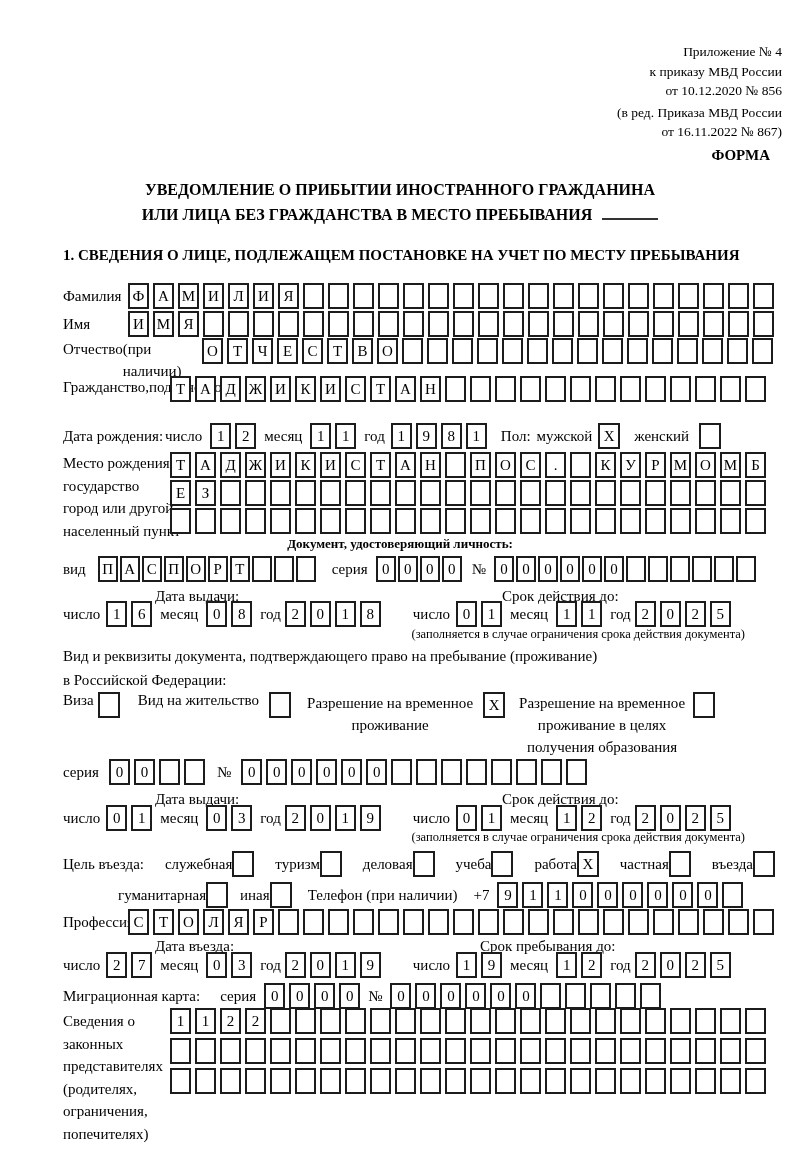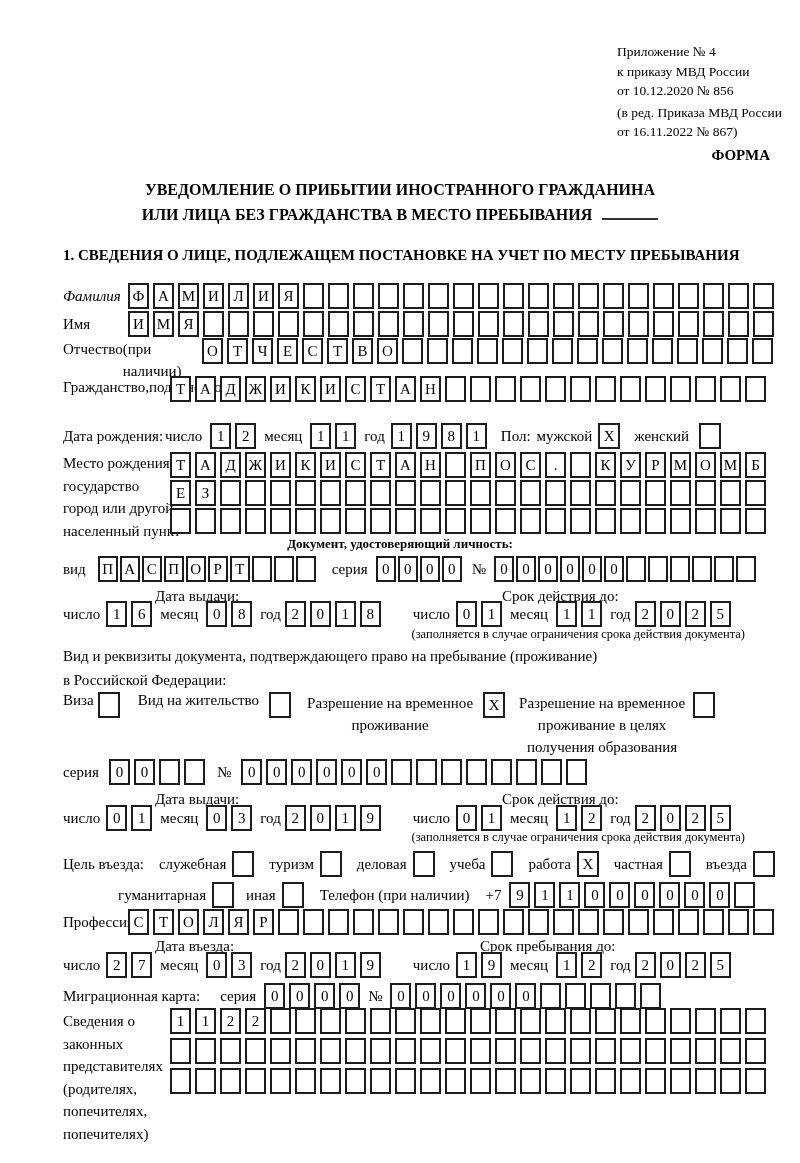--- a/index.html
+++ b/index.html
@@ -1,21 +1,21 @@
 <!DOCTYPE html>
 <html><head>
 <meta charset="utf-8">
 <style>
   html,body{margin:0;padding:0;background:#9a9a9a;}
   .page{
     position:relative;width:800px;height:1163px;background:#ffffff;
     font-family:"Liberation Serif", serif;color:#000;font-size:15px;
     margin:0 auto;overflow:hidden;
   }
-  .abs{position:absolute;}
+  .abs{position:absolute;text-align:right;}
   .bold{font-weight:bold;}
   .center{text-align:center;width:100%;}
   
   .strip{display:inline-flex;flex:none;}
   .cell{
     box-sizing:border-box;flex:none;display:inline-flex;align-items:center;justify-content:center;
     width:21px;height:26px;border:2px solid #1c1c1c;margin-right:4px;
     font-size:15px;line-height:1;background:#fff;
   }
   .compact .cell{width:20px;margin-right:2px;}
@@ -23,21 +23,21 @@
     box-sizing:border-box;flex:none;display:inline-flex;align-items:center;justify-content:center;
     width:22px;height:26px;border:2px solid #1c1c1c;font-size:15px;background:#fff;
   }
   .frow{position:absolute;display:flex;align-items:center;}
   .frow.top{align-items:flex-start;}
   .flabel{flex:none;}
   .flabel2{flex:none;display:flex;line-height:22px;}
   .vlabel{position:absolute;display:flex;flex-direction:column;line-height:22.5px;}
   .dgroup{display:inline-flex;align-items:center;}
   .dlabel{flex:none;}
-  .opt{display:inline-flex;align-items:center;gap:6px;}
+  .opt{display:inline-flex;align-items:center;gap:0;}
   .ropt{display:inline-flex;align-items:flex-start;}
   .center-lines{display:inline-flex;flex-direction:column;text-align:center;line-height:22px;}
   .hdr{line-height:19.5px;font-size:13.5px;}
   .note{font-size:12.5px;}
   .ml4{margin-left:4px;}.ml6{margin-left:6px;}.ml8{margin-left:8px;}.ml10{margin-left:10px;text-align:center;}
   .ml12{margin-left:12px;}.ml14{margin-left:14px;}.ml16{margin-left:16px;}.ml18{margin-left:18px;}
   .ml20{margin-left:20px;}.ml28{margin-left:28px;}
   .title-underline{display:inline-block;width:56px;border-bottom:2px solid #333;margin-left:10px;vertical-align:baseline;height:14px;}
 </style>
 </head>
@@ -56,21 +56,21 @@
   <div class="abs bold" style="right:30px;top:147px;font-size:15px;">ФОРМА</div>
 
   <div class="abs center bold" style="top:181px;font-size:16px;">УВЕДОМЛЕНИЕ О ПРИБЫТИИ ИНОСТРАННОГО ГРАЖДАНИНА</div>
   <div class="abs center bold" style="top:204px;font-size:16px;">
     <span>ИЛИ ЛИЦА БЕЗ ГРАЖДАНСТВА В МЕСТО ПРЕБЫВАНИЯ</span><span class="title-underline"></span>
   </div>
 
   <div class="abs bold" style="left:63px;top:247px;font-size:15px;">1. СВЕДЕНИЯ О ЛИЦЕ, ПОДЛЕЖАЩЕМ ПОСТАНОВКЕ НА УЧЕТ ПО МЕСТУ ПРЕБЫВАНИЯ</div>
 
   <div class="frow" style="left:63px;top:283px;">
-    <span class="flabel" style="width:65px;font-style:italic;">Фамилия</span>
+    <span class="flabel" style="width:65px;">Фамилия</span>
     <span class="strip">
         <span class="cell">Ф</span>
         <span class="cell">А</span>
         <span class="cell">М</span>
         <span class="cell">И</span>
         <span class="cell">Л</span>
         <span class="cell">И</span>
         <span class="cell">Я</span>
         <span class="cell"></span>
         <span class="cell"></span>
@@ -652,21 +652,21 @@
         <span class="cell"></span>
         <span class="cell"></span>
       </span>
   </div>
 
   <div class="vlabel" style="left:63px;top:1010px;">
     <span>Сведения о</span>
     <span>законных</span>
     <span>представителях</span>
     <span>(родителях,</span>
-    <span>попечителях,</span>
+    <span>ограничения,</span>
     <span>попечителях)</span>
   </div>
   <div class="frow" style="left:170px;top:1008px;">
     <span class="strip">
         <span class="cell">1</span>
         <span class="cell">1</span>
         <span class="cell">2</span>
         <span class="cell">2</span>
         <span class="cell"></span>
         <span class="cell"></span>

